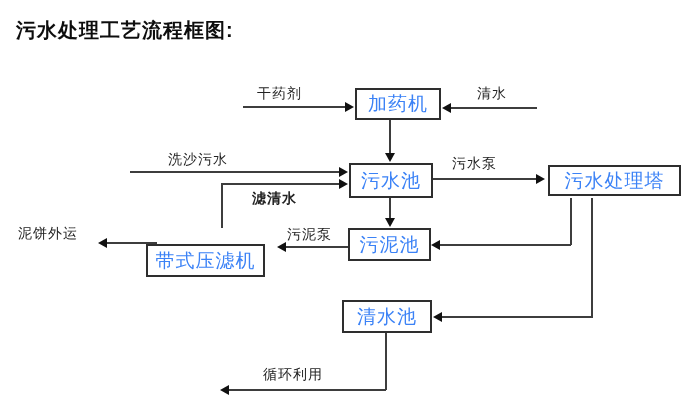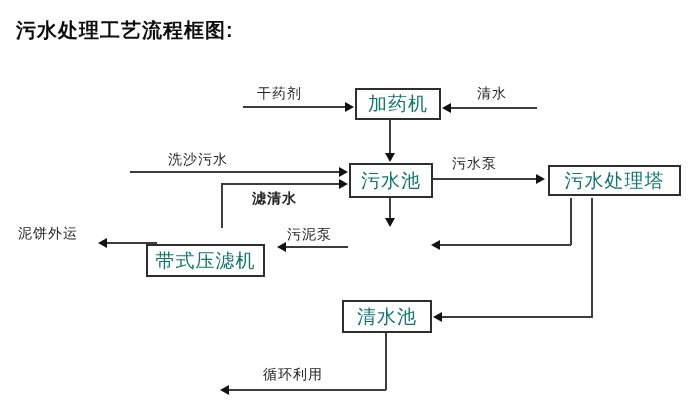--- a/index.html
+++ b/index.html
@@ -7,21 +7,21 @@
     position:relative;width:700px;height:420px;background:#ffffff;overflow:hidden;
     font-family:"Liberation Sans","DejaVu Sans",sans-serif;color:#1c1c1c;
   }
   .title{
     position:absolute;left:16px;top:17px;font-size:20px;font-weight:bold;
     letter-spacing:1px;color:#0d0d0d;white-space:nowrap;
   }
   .node{
     position:absolute;box-sizing:border-box;border:2px solid #2e2e2e;background:#ffffff;
     display:flex;align-items:center;justify-content:center;
-    font-size:19px;letter-spacing:1px;color:#0f766e;white-space:nowrap;
+    font-size:19px;letter-spacing:1px;color:#3b82f6;white-space:nowrap;
   }
   .lbl{
     position:absolute;font-size:14px;letter-spacing:1px;color:#222222;white-space:nowrap;
   }
   .hline{position:absolute;height:2px;background:#3d3d3d;}
   .vline{position:absolute;width:2px;background:#3d3d3d;}
   .ah{position:absolute;width:0;height:0;}
   .ah-r{border-top:5px solid transparent;border-bottom:5px solid transparent;border-left:9px solid #111111;}
   .ah-l{border-top:5px solid transparent;border-bottom:5px solid transparent;border-right:9px solid #111111;}
   .ah-d{border-left:5px solid transparent;border-right:5px solid transparent;border-top:9px solid #111111;}
@@ -48,20 +48,21 @@
 </head>
 <body>
 
 <div class="stage">
 
   <div class="title">污水处理工艺流程框图:</div>
 
   <div class="node" id="n-dosing">加药机</div>
   <div class="node" id="n-sewage">污水池</div>
   <div class="node" id="n-tower">污水处理塔</div>
+  <div class="node" id="n-sludge">污泥池</div>
   <div class="node" id="n-belt">带式压滤机</div>
   <div class="node" id="n-clear">清水池</div>
 
   <div class="lbl" id="l-dry">干药剂</div>
   <div class="lbl" id="l-cw">清水</div>
   <div class="lbl" id="l-sand">洗沙污水</div>
   <div class="lbl" id="l-filt">滤清水</div>
   <div class="lbl" id="l-swpump">污水泵</div>
   <div class="lbl" id="l-slpump">污泥泵</div>
   <div class="lbl" id="l-mud">泥饼外运</div>

